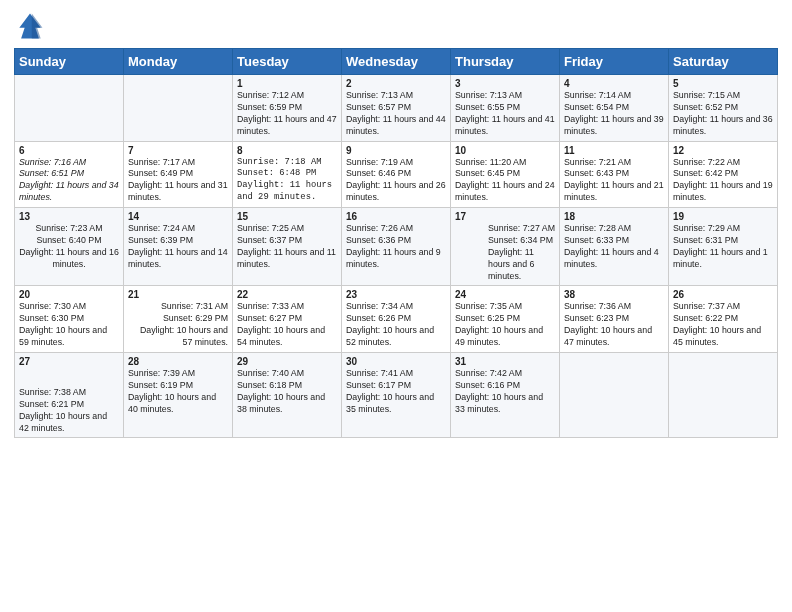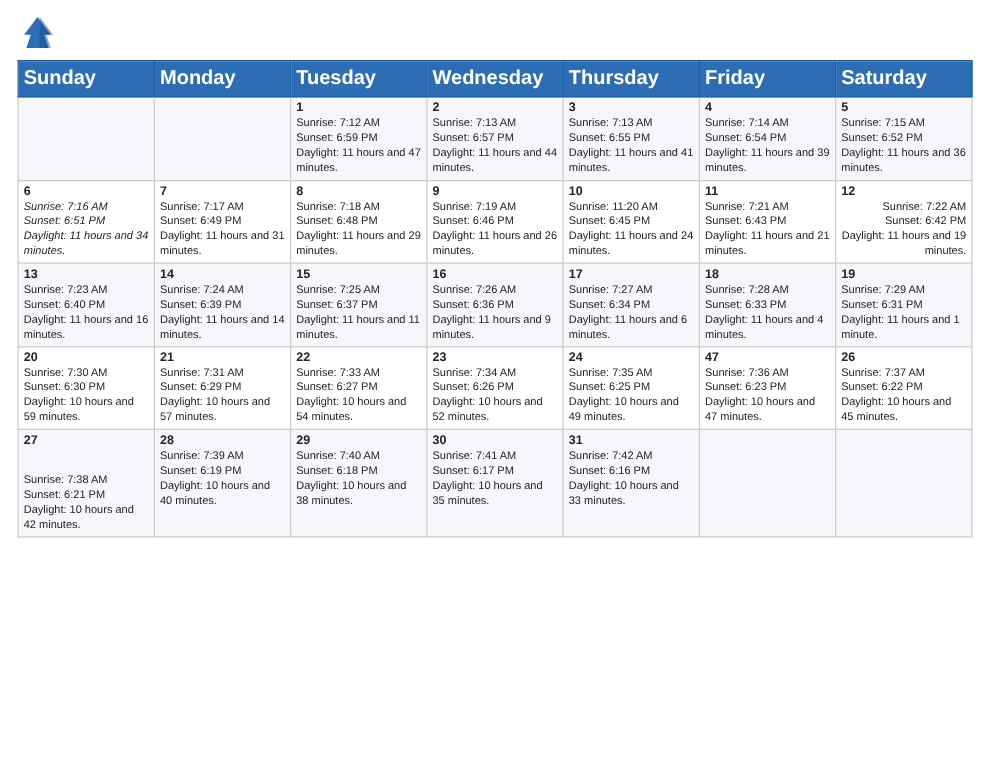--- a/index.html
+++ b/index.html
@@ -50,21 +50,21 @@
       font-size: 13px;
       color: #444;
     }
     .calendar {
       width: 100%;
       border-collapse: collapse;
     }
     .calendar th {
       background: #2d6db5;
       color: #fff;
-      font-size: 16px;
+      font-size: 13px;
       font-weight: bold;
       padding: 5px 4px;
       text-align: left;
       border: 1px solid #2060a0;
     }
     .calendar td {
       border: 1px solid #ccc;
       vertical-align: top;
       padding: 3px 4px;
       width: 108px;
@@ -170,21 +170,21 @@
 Daylight: 11 hours and 34 minutes.</div>
           </td>
           <td>
             <span class="day-number">7</span>
             <div class="day-info" style="white-space: pre-line;">Sunrise: 7:17 AM
 Sunset: 6:49 PM
 Daylight: 11 hours and 31 minutes.</div>
           </td>
           <td>
             <span class="day-number">8</span>
-            <div class="day-info" style="white-space: pre-line;">Sunrise: 7:18 AM
+            <div class="day-info" style="white-space: pre-line; font-family: Liberation Mono, monospace;">Sunrise: 7:18 AM
 Sunset: 6:48 PM
 Daylight: 11 hours and 29 minutes.</div>
           </td>
           <td>
             <span class="day-number">9</span>
             <div class="day-info" style="white-space: pre-line;">Sunrise: 7:19 AM
 Sunset: 6:46 PM
 Daylight: 11 hours and 26 minutes.</div>
           </td>
           <td>
@@ -194,29 +194,29 @@
 Daylight: 11 hours and 24 minutes.</div>
           </td>
           <td>
             <span class="day-number">11</span>
             <div class="day-info" style="white-space: pre-line;">Sunrise: 7:21 AM
 Sunset: 6:43 PM
 Daylight: 11 hours and 21 minutes.</div>
           </td>
           <td>
             <span class="day-number">12</span>
-            <div class="day-info" style="white-space: pre-line; text-align: right;">Sunrise: 7:22 AM
+            <div class="day-info" style="white-space: pre-line;">Sunrise: 7:22 AM
 Sunset: 6:42 PM
 Daylight: 11 hours and 19 minutes.</div>
           </td>
         </tr>
         <tr>
           <td>
             <span class="day-number">13</span>
-            <div class="day-info" style="white-space: pre-line;">Sunrise: 7:23 AM
+            <div class="day-info" style="white-space: pre-line; text-align: center;">Sunrise: 7:23 AM
 Sunset: 6:40 PM
 Daylight: 11 hours and 16 minutes.</div>
           </td>
           <td>
             <span class="day-number">14</span>
             <div class="day-info" style="white-space: pre-line;">Sunrise: 7:24 AM
 Sunset: 6:39 PM
 Daylight: 11 hours and 14 minutes.</div>
           </td>
           <td>
@@ -226,21 +226,21 @@
 Daylight: 11 hours and 11 minutes.</div>
           </td>
           <td>
             <span class="day-number">16</span>
             <div class="day-info" style="white-space: pre-line;">Sunrise: 7:26 AM
 Sunset: 6:36 PM
 Daylight: 11 hours and 9 minutes.</div>
           </td>
           <td>
             <span class="day-number">17</span>
-            <div class="day-info" style="white-space: pre-line;">Sunrise: 7:27 AM
+            <div class="day-info" style="white-space: pre-line; margin-left: 33px;">Sunrise: 7:27 AM
 Sunset: 6:34 PM
 Daylight: 11 hours and 6 minutes.</div>
           </td>
           <td>
             <span class="day-number">18</span>
             <div class="day-info" style="white-space: pre-line;">Sunrise: 7:28 AM
 Sunset: 6:33 PM
 Daylight: 11 hours and 4 minutes.</div>
           </td>
           <td>
@@ -252,21 +252,21 @@
         </tr>
         <tr>
           <td>
             <span class="day-number">20</span>
             <div class="day-info" style="white-space: pre-line;">Sunrise: 7:30 AM
 Sunset: 6:30 PM
 Daylight: 10 hours and 59 minutes.</div>
           </td>
           <td>
             <span class="day-number">21</span>
-            <div class="day-info" style="white-space: pre-line;">Sunrise: 7:31 AM
+            <div class="day-info" style="white-space: pre-line; text-align: right;">Sunrise: 7:31 AM
 Sunset: 6:29 PM
 Daylight: 10 hours and 57 minutes.</div>
           </td>
           <td>
             <span class="day-number">22</span>
             <div class="day-info" style="white-space: pre-line;">Sunrise: 7:33 AM
 Sunset: 6:27 PM
 Daylight: 10 hours and 54 minutes.</div>
           </td>
           <td>
@@ -275,21 +275,21 @@
 Sunset: 6:26 PM
 Daylight: 10 hours and 52 minutes.</div>
           </td>
           <td>
             <span class="day-number">24</span>
             <div class="day-info" style="white-space: pre-line;">Sunrise: 7:35 AM
 Sunset: 6:25 PM
 Daylight: 10 hours and 49 minutes.</div>
           </td>
           <td>
-            <span class="day-number">47</span>
+            <span class="day-number">38</span>
             <div class="day-info" style="white-space: pre-line;">Sunrise: 7:36 AM
 Sunset: 6:23 PM
 Daylight: 10 hours and 47 minutes.</div>
           </td>
           <td>
             <span class="day-number">26</span>
             <div class="day-info" style="white-space: pre-line;">Sunrise: 7:37 AM
 Sunset: 6:22 PM
 Daylight: 10 hours and 45 minutes.</div>
           </td>

